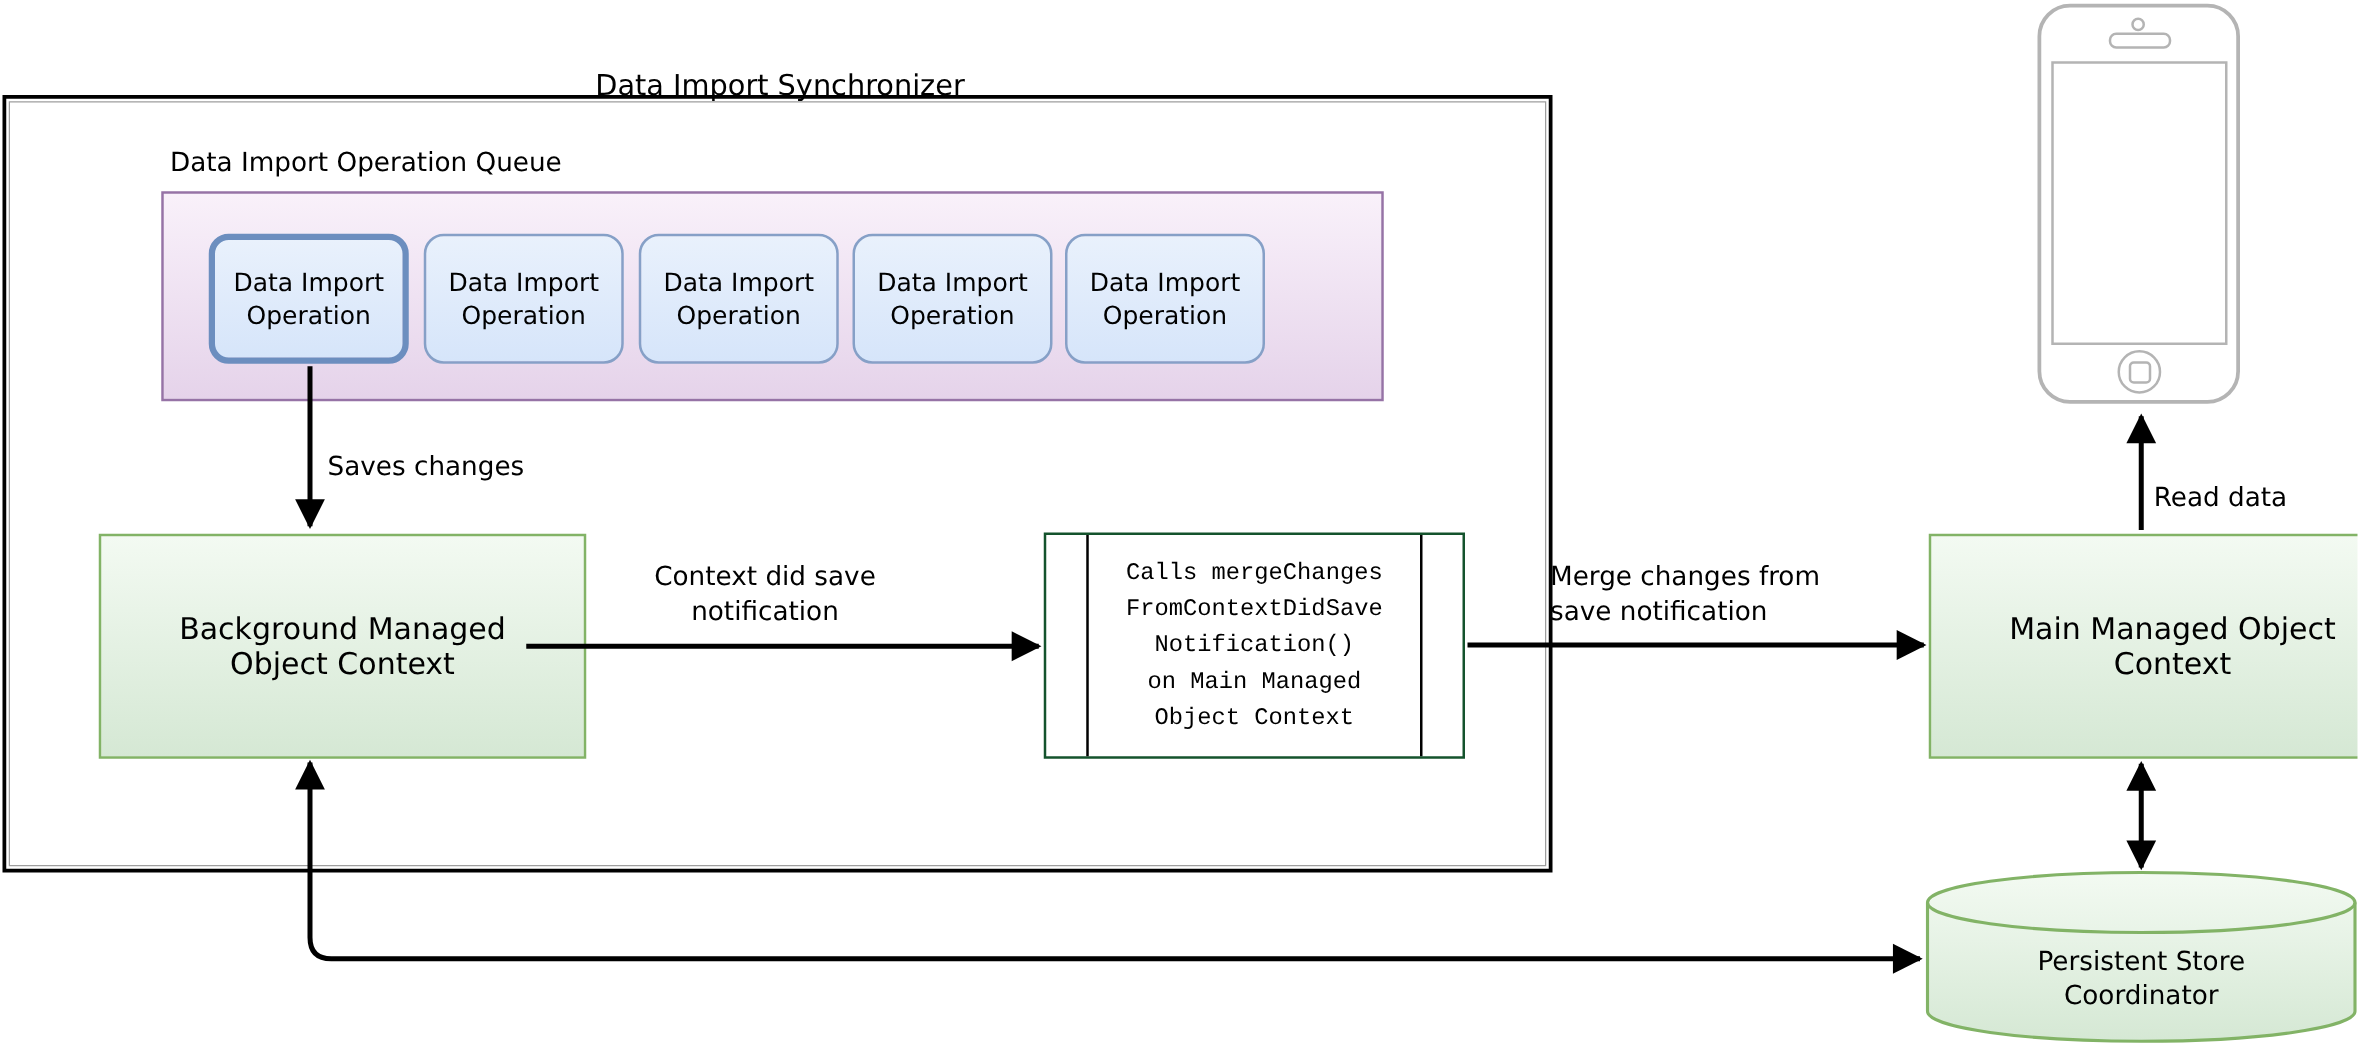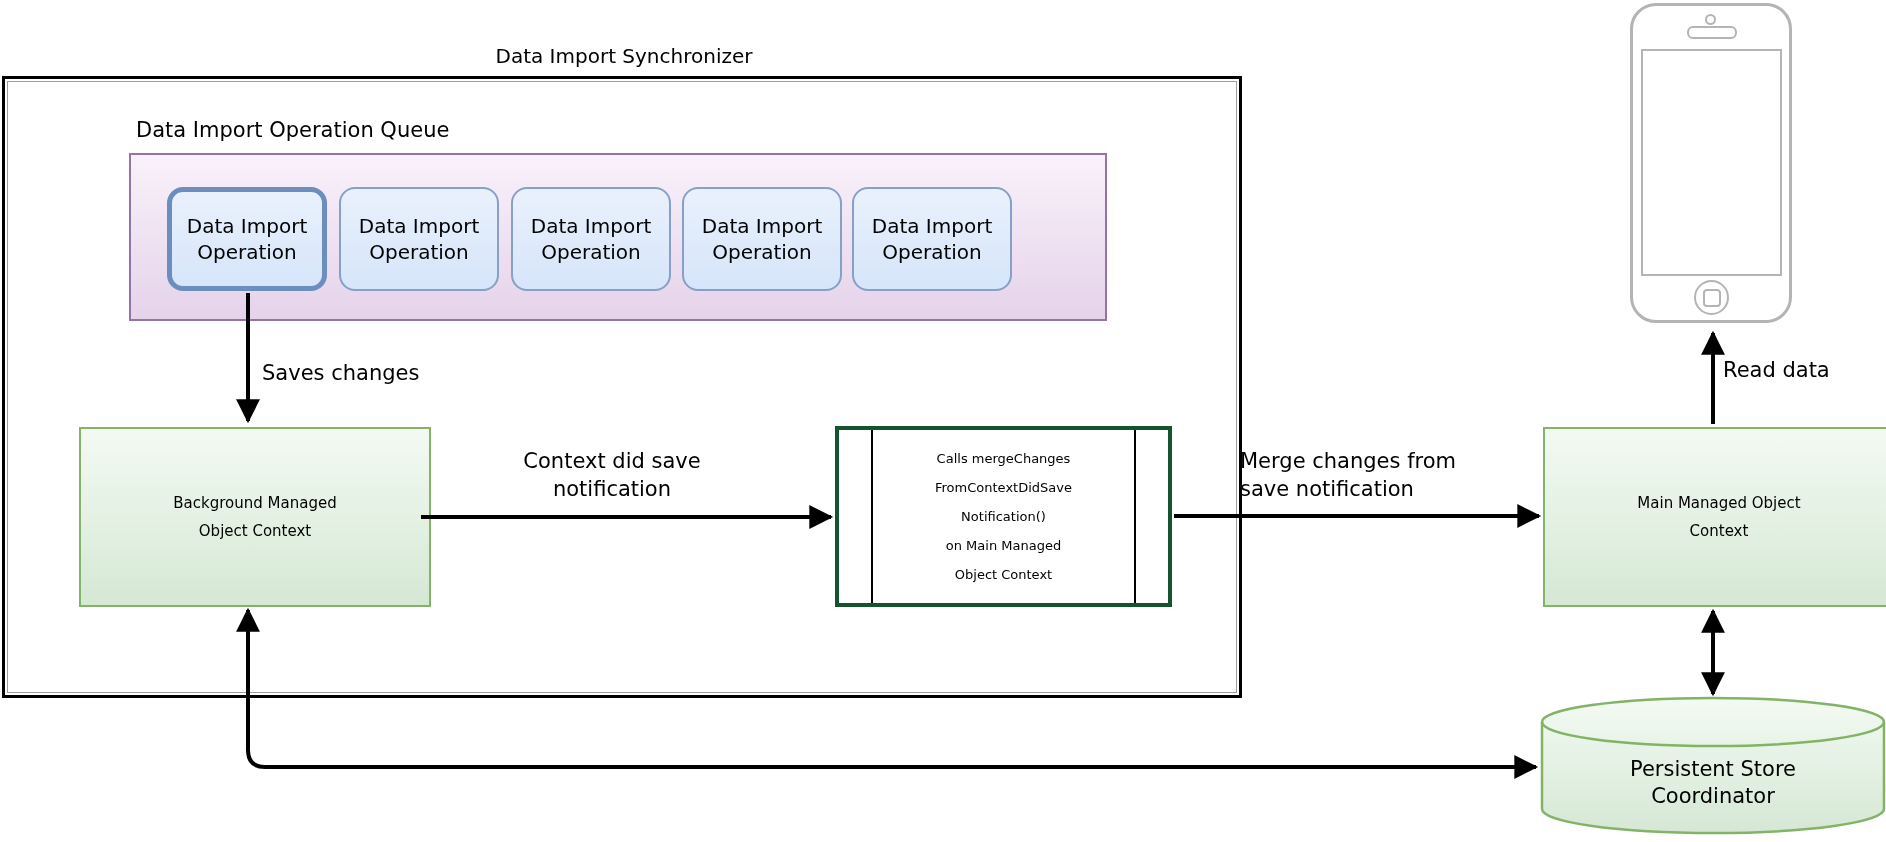--- a/index.html
+++ b/index.html
@@ -5,56 +5,56 @@
   html,body{margin:0;padding:0;background:#fff;}
   body{
     position:relative;width:1886px;height:842px;overflow:hidden;
     font-family:"DejaVu Sans","Liberation Sans",sans-serif;color:#000;
   }
   .abs{position:absolute;}
   .center-text{display:flex;align-items:center;justify-content:center;text-align:center;}
   .pre{white-space:pre-line;}
 
   
-  #title{left:374px;top:44px;width:500px;font-size:20px;text-align:center;}
+  #title{left:374px;top:56px;width:500px;font-size:23px;text-align:center;}
 
   
   #sync-box{left:2px;top:76px;width:1240px;height:622px;border:3px solid #000;box-sizing:border-box;}
   #sync-box-inner{position:absolute;left:2px;top:2px;right:2px;bottom:2px;border:1px solid #9e9e9e;}
 
   
   #queue-label{left:136px;top:118px;font-size:21px;text-align:center;}
   #queue{left:129px;top:153px;width:978px;height:168px;box-sizing:border-box;
     border:2px solid #9673a6;background:linear-gradient(180deg,#f9f1fa 0%,#e5d3ea 100%);}
   .op{top:187px;width:160px;height:104px;box-sizing:border-box;border-radius:16px;
     border:2px solid #86a0c7;background:linear-gradient(180deg,#e9f1fc 0%,#d6e5fa 100%);
     font-size:20px;line-height:26px;}
   .op.active{border:5px solid #6c8ebf;}
 
   
-  .ctx{width:352px;height:180px;box-sizing:border-box;border:2px solid #82b366;
-    background:linear-gradient(180deg,#f3faf2 0%,#d5e8d4 100%);font-size:15px;line-height:28px;}
+  .ctx{width:390px;height:180px;box-sizing:border-box;border:2px solid #82b366;
+    background:linear-gradient(180deg,#f3faf2 0%,#d5e8d4 100%);font-size:24px;line-height:28px;}
   #bg-ctx{left:79px;top:427px;}
   #main-ctx{left:1543px;top:427px;}
 
   
   #merge-box{left:835px;top:426px;width:337px;height:181px;box-sizing:border-box;
-    border:4px solid #14532d;background:#fff;font-size:13px;line-height:29px;}
+    border:2px solid #14532d;background:#fff;font-size:19px;line-height:29px;font-family:Liberation Mono, monospace;}
   #merge-bars{position:absolute;left:32px;right:32px;top:0;bottom:0;
     border-left:2px solid #000;border-right:2px solid #000;pointer-events:none;}
 
   
   #store-label{left:1543px;top:756px;width:340px;text-align:center;font-size:21px;line-height:27px;}
 
   
   .edge-label{font-size:21px;line-height:28px;}
   #lbl-saves{left:262px;top:359px;}
   #lbl-didsave{left:462px;top:447px;width:300px;text-align:center;}
   #lbl-merge{left:1240px;top:447px;width:300px;text-align:left;}
-  #lbl-read{left:1723px;top:356px;}
+  #lbl-read{left:1723px;top:384px;}
 
   
   #phone{left:1630px;top:3px;width:162px;height:320px;box-sizing:border-box;
     border:3px solid #b4b4b4;border-radius:26px;background:#fff;}
   #phone .camera{position:absolute;left:72px;top:8px;width:7px;height:7px;border:2px solid #b4b4b4;border-radius:50%;}
   #phone .speaker{position:absolute;left:54px;top:20px;width:46px;height:9px;border:2px solid #b4b4b4;border-radius:6px;}
   #phone .screen{position:absolute;left:8px;top:43px;width:137px;height:223px;border:2px solid #b4b4b4;}
   #phone .home{position:absolute;left:61px;top:274px;width:31px;height:31px;border:2px solid #b4b4b4;border-radius:50%;
     display:flex;align-items:center;justify-content:center;}
   #phone .home-square{width:14px;height:14px;border:2px solid #b4b4b4;border-radius:4px;}

